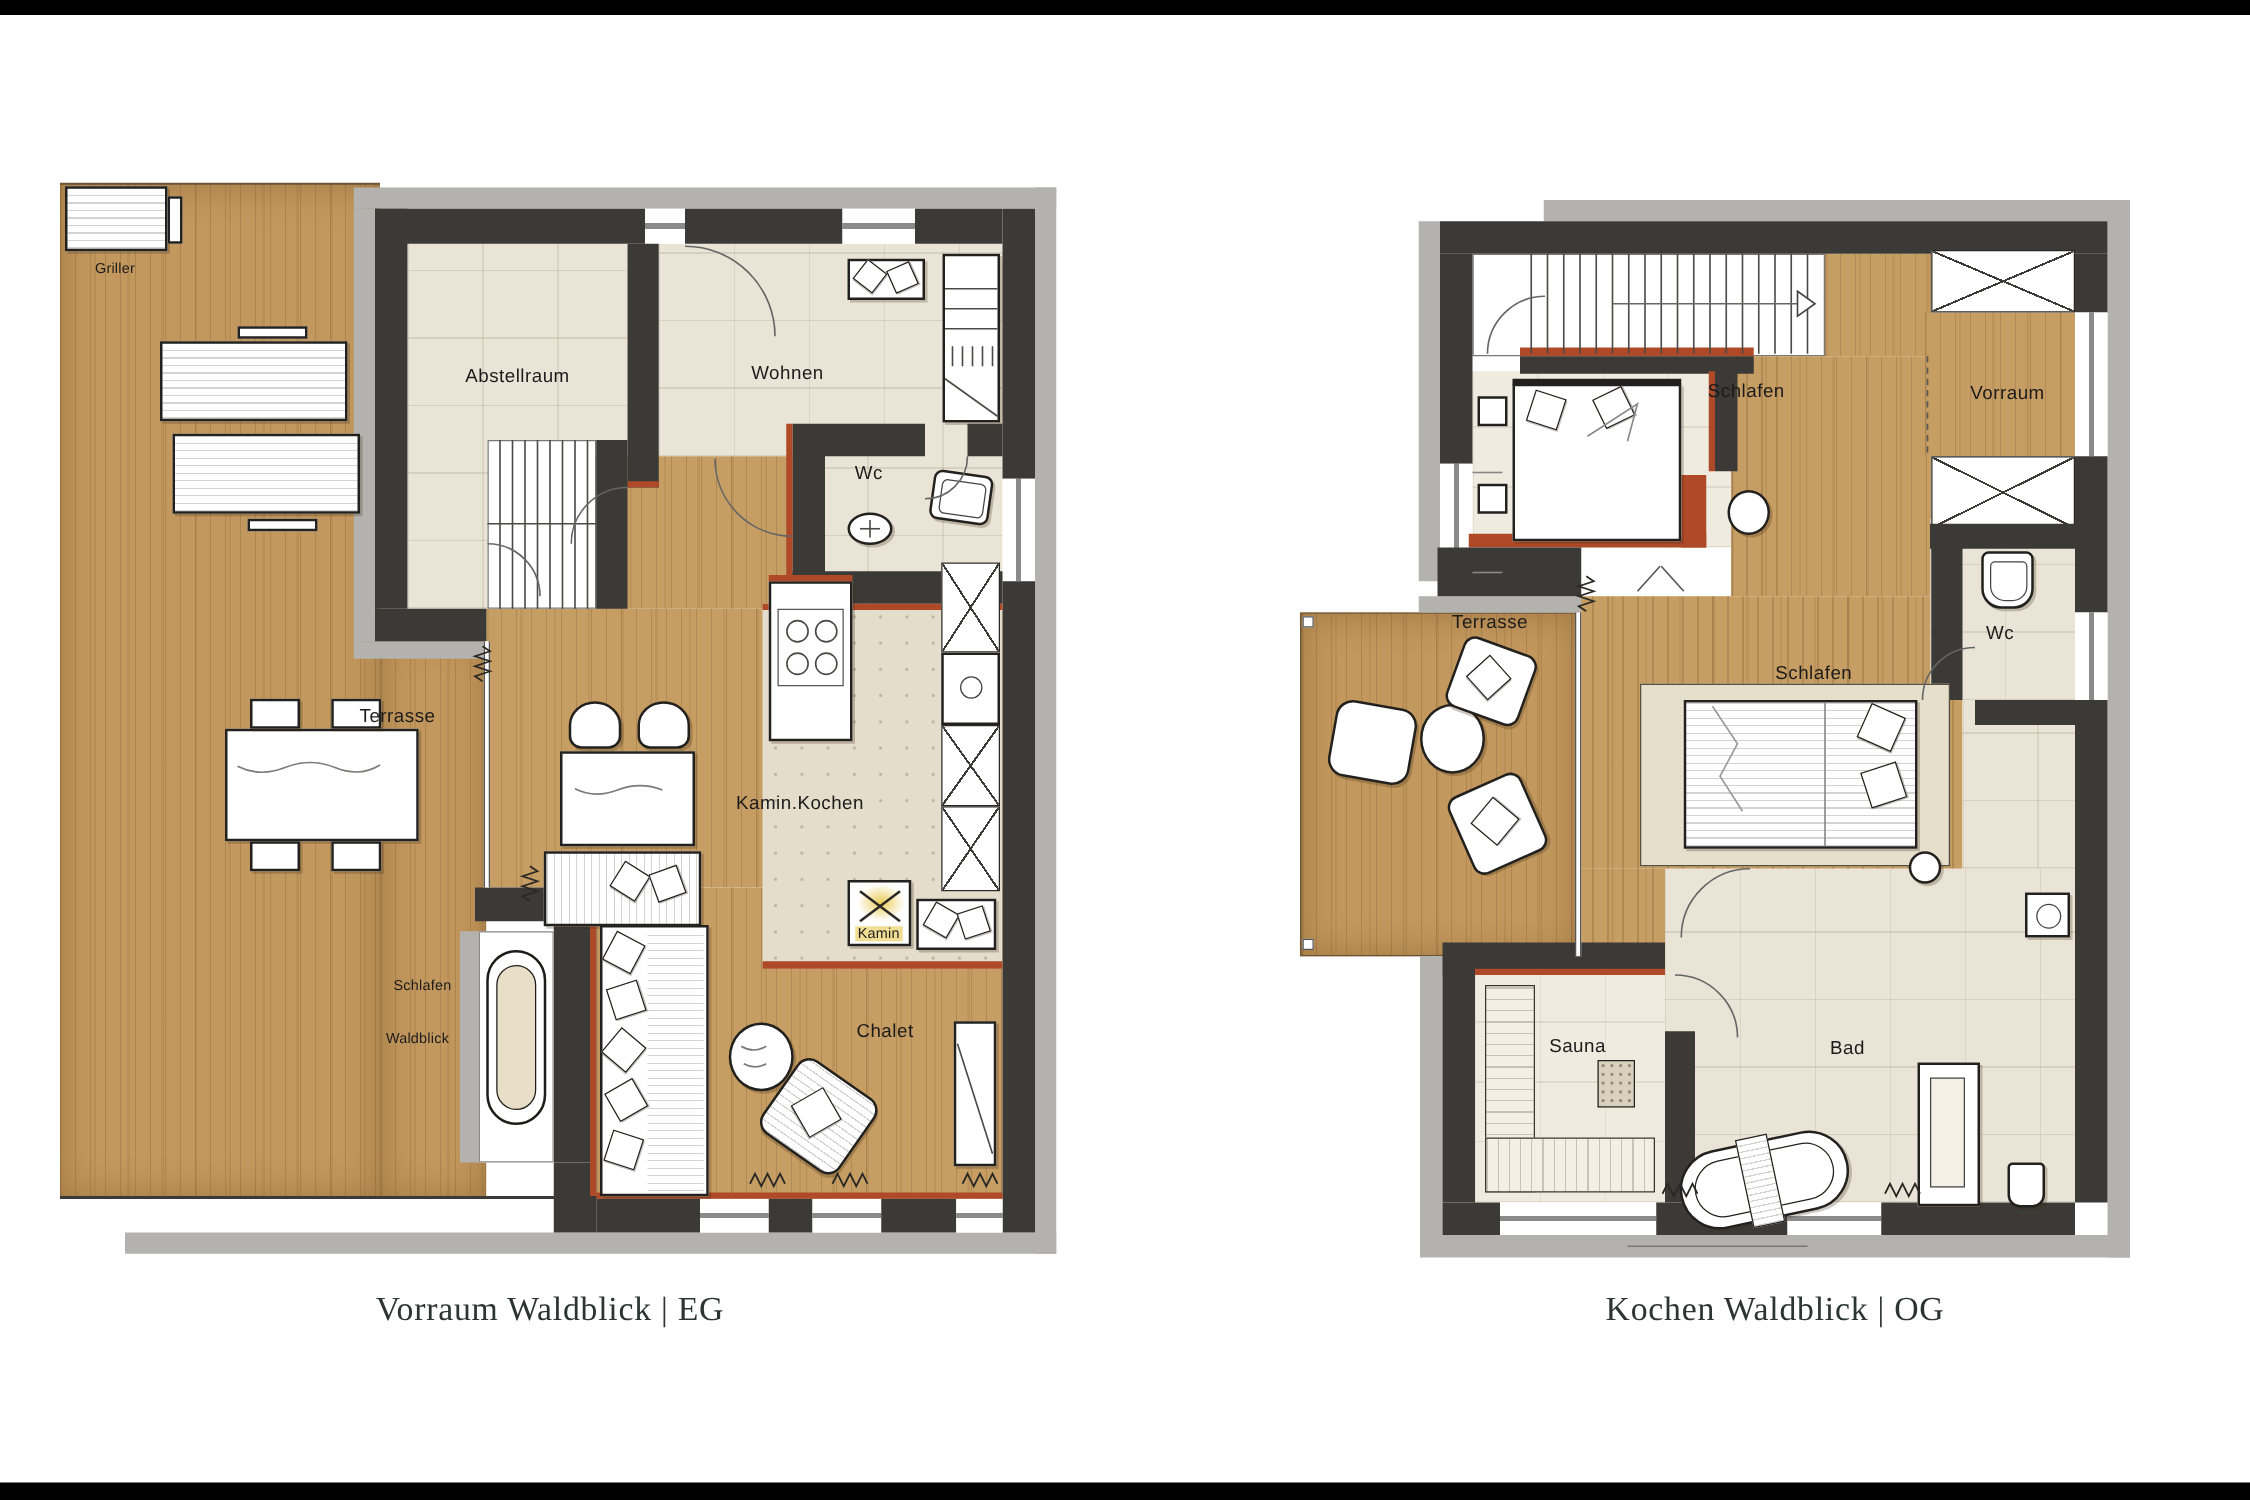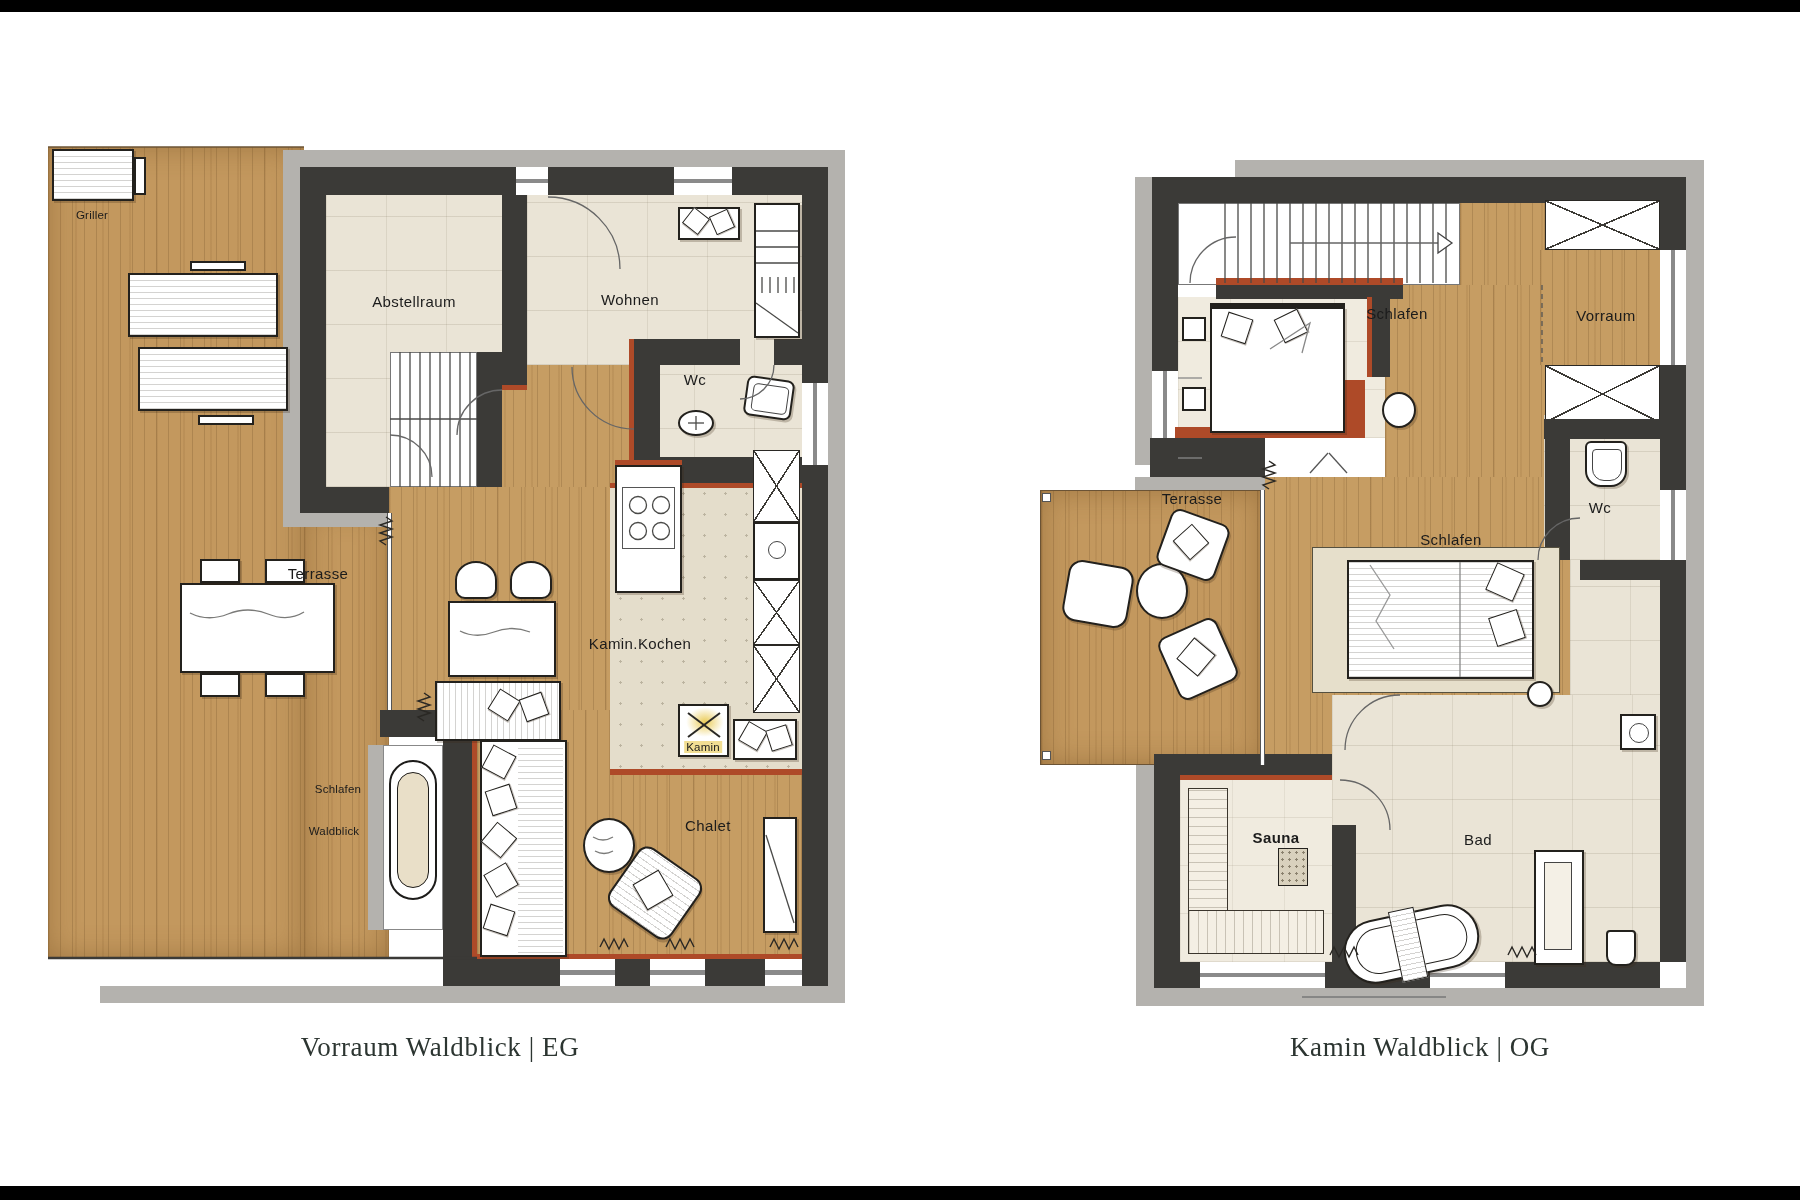--- a/index.html
+++ b/index.html
@@ -319,21 +319,21 @@
   <div class="furn" style="left:566px;top:795px;width:30px;height:36px;border-radius:4px 4px 10px 10px;"></div>
   <div class="bench" style="left:148px;top:653px;width:40px;height:166px;background-image:repeating-linear-gradient(0deg,rgba(70,60,40,.25) 0 1px,transparent 1px 9px);"></div>
   <div class="bench" style="left:148px;top:775px;width:136px;height:44px;background-image:repeating-linear-gradient(90deg,rgba(70,60,40,.25) 0 1px,transparent 1px 9px);"></div>
   <div class="heater" style="left:238px;top:713px;width:30px;height:38px;"></div>
 
   <div class="lbl" style="left:357px;top:178px;">Schlafen</div>
   <div class="lbl" style="left:566px;top:180px;">Vorraum</div>
   <div class="lbl" style="left:411px;top:404px;">Schlafen</div>
   <div class="lbl" style="left:560px;top:372px;">Wc</div>
   <div class="lbl" style="left:152px;top:363px;">Terrasse</div>
-  <div class="lbl" style="left:236px;top:702px;font-weight:bold;">Sauna</div>
+  <div class="lbl" style="left:222px;top:702px;">Sauna</div>
   <div class="lbl" style="left:438px;top:704px;">Bad</div>
 
   <svg class="ovl" width="720" height="880" viewBox="0 0 720 880">
     <g stroke="#4a4a48" stroke-width="1.3" fill="none">
 
       <line x1="185" y1="68" x2="185" y2="148"></line>
         <line x1="198" y1="68" x2="198" y2="148"></line>
       <line x1="211" y1="68" x2="211" y2="148"></line>
         <line x1="224" y1="68" x2="224" y2="148"></line>
       <line x1="237" y1="68" x2="237" y2="148"></line>
@@ -378,13 +378,13 @@
 
       <line x1="262" y1="862" x2="406" y2="862" stroke="#777"></line>
 
       <line x1="138" y1="243" x2="162" y2="243" stroke="#888"></line>
       <line x1="138" y1="323" x2="162" y2="323" stroke="#888"></line>
     </g>
   </svg>
 </div>
 
 <div class="cap" style="left:40px;top:1032px;width:800px;">Vorraum Waldblick | EG</div>
-<div class="cap" style="left:1060px;top:1032px;width:720px;">Kamin Waldblick | OG</div>
+<div class="cap" style="left:1060px;top:1032px;width:720px;">Kochen Waldblick | OG</div>
 
 </body></html>

